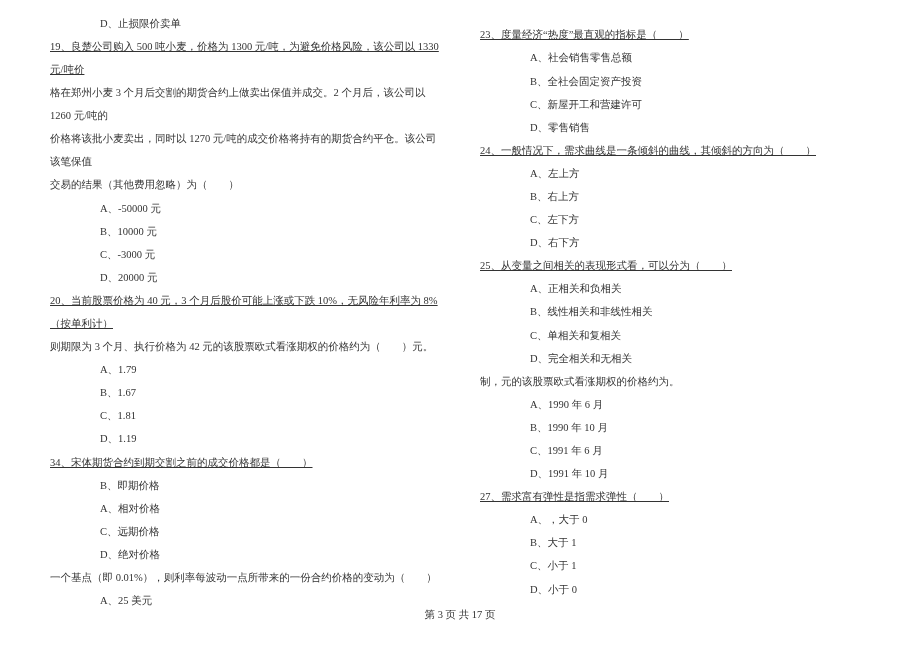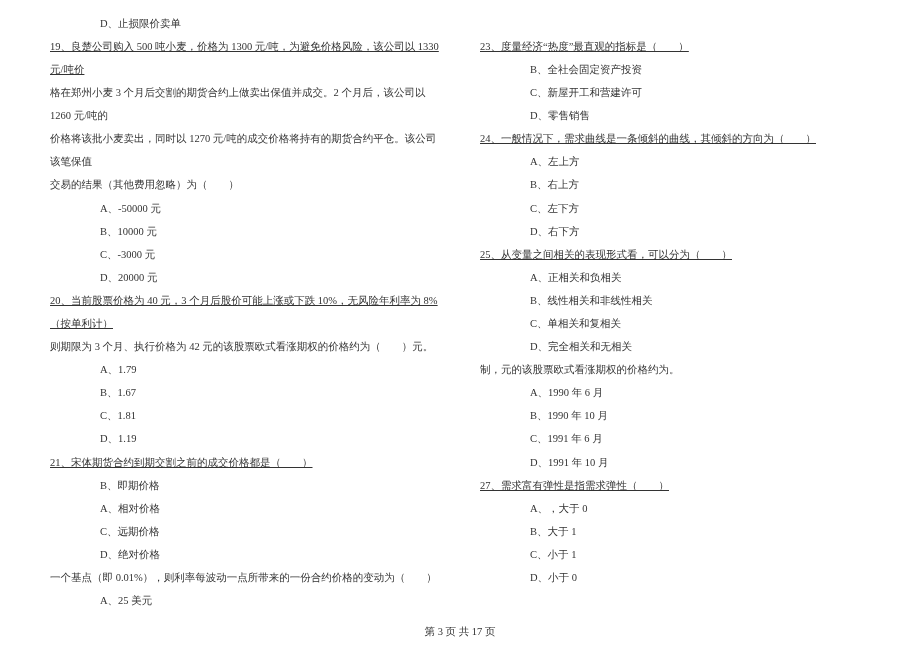--- a/index.html
+++ b/index.html
@@ -22,21 +22,21 @@
       flex: 1;
       display: flex;
       flex-direction: column;
       line-height: 2.2;
     }
     .indent-opt { padding-left: 50px; }
     .indent-q { padding-left: 0; text-decoration: underline; }
     .indent-body { padding-left: 0; }
     .footer {
       position: absolute;
-      bottom: 11px;
+      bottom: 28px;
       left: 0;
       right: 0;
       text-align: center;
       font-size: 10.5px;
       color: #333;
     }
   </style>
 </head>
 <body>
 
@@ -50,32 +50,33 @@
     <div class="indent-opt">A、-50000 元</div>
     <div class="indent-opt">B、10000 元</div>
     <div class="indent-opt">C、-3000 元</div>
     <div class="indent-opt">D、20000 元</div>
     <div class="indent-q">20、当前股票价格为 40 元，3 个月后股价可能上涨或下跌 10%，无风险年利率为 8%（按单利计）</div>
     <div class="indent-body">则期限为 3 个月、执行价格为 42 元的该股票欧式看涨期权的价格约为（　　）元。</div>
     <div class="indent-opt">A、1.79</div>
     <div class="indent-opt">B、1.67</div>
     <div class="indent-opt">C、1.81</div>
     <div class="indent-opt">D、1.19</div>
-    <div class="indent-q">21、宋体期货合约到期交割之前的成交价格都是（　　）</div>
+    <div class="indent-q">34、宋体期货合约到期交割之前的成交价格都是（　　）</div>
     <div class="indent-opt">B、即期价格</div>
     <div class="indent-opt">A、相对价格</div>
     <div class="indent-opt">C、远期价格</div>
     <div class="indent-opt">D、绝对价格</div>
     <div class="indent-body">一个基点（即 0.01%），则利率每波动一点所带来的一份合约价格的变动为（　　）</div>
     <div class="indent-opt">A、25 美元</div>
 
   </div>
 
   <div class="col">
     <div class="indent-q">23、度量经济“热度”最直观的指标是（　　）</div>
+    <div class="indent-opt">A、社会销售零售总额</div>
     <div class="indent-opt">B、全社会固定资产投资</div>
     <div class="indent-opt">C、新屋开工和营建许可</div>
     <div class="indent-opt">D、零售销售</div>
     <div class="indent-q">24、一般情况下，需求曲线是一条倾斜的曲线，其倾斜的方向为（　　）</div>
     <div class="indent-opt">A、左上方</div>
     <div class="indent-opt">B、右上方</div>
     <div class="indent-opt">C、左下方</div>
     <div class="indent-opt">D、右下方</div>
     <div class="indent-q">25、从变量之间相关的表现形式看，可以分为（　　）</div>
     <div class="indent-opt">A、正相关和负相关</div>

